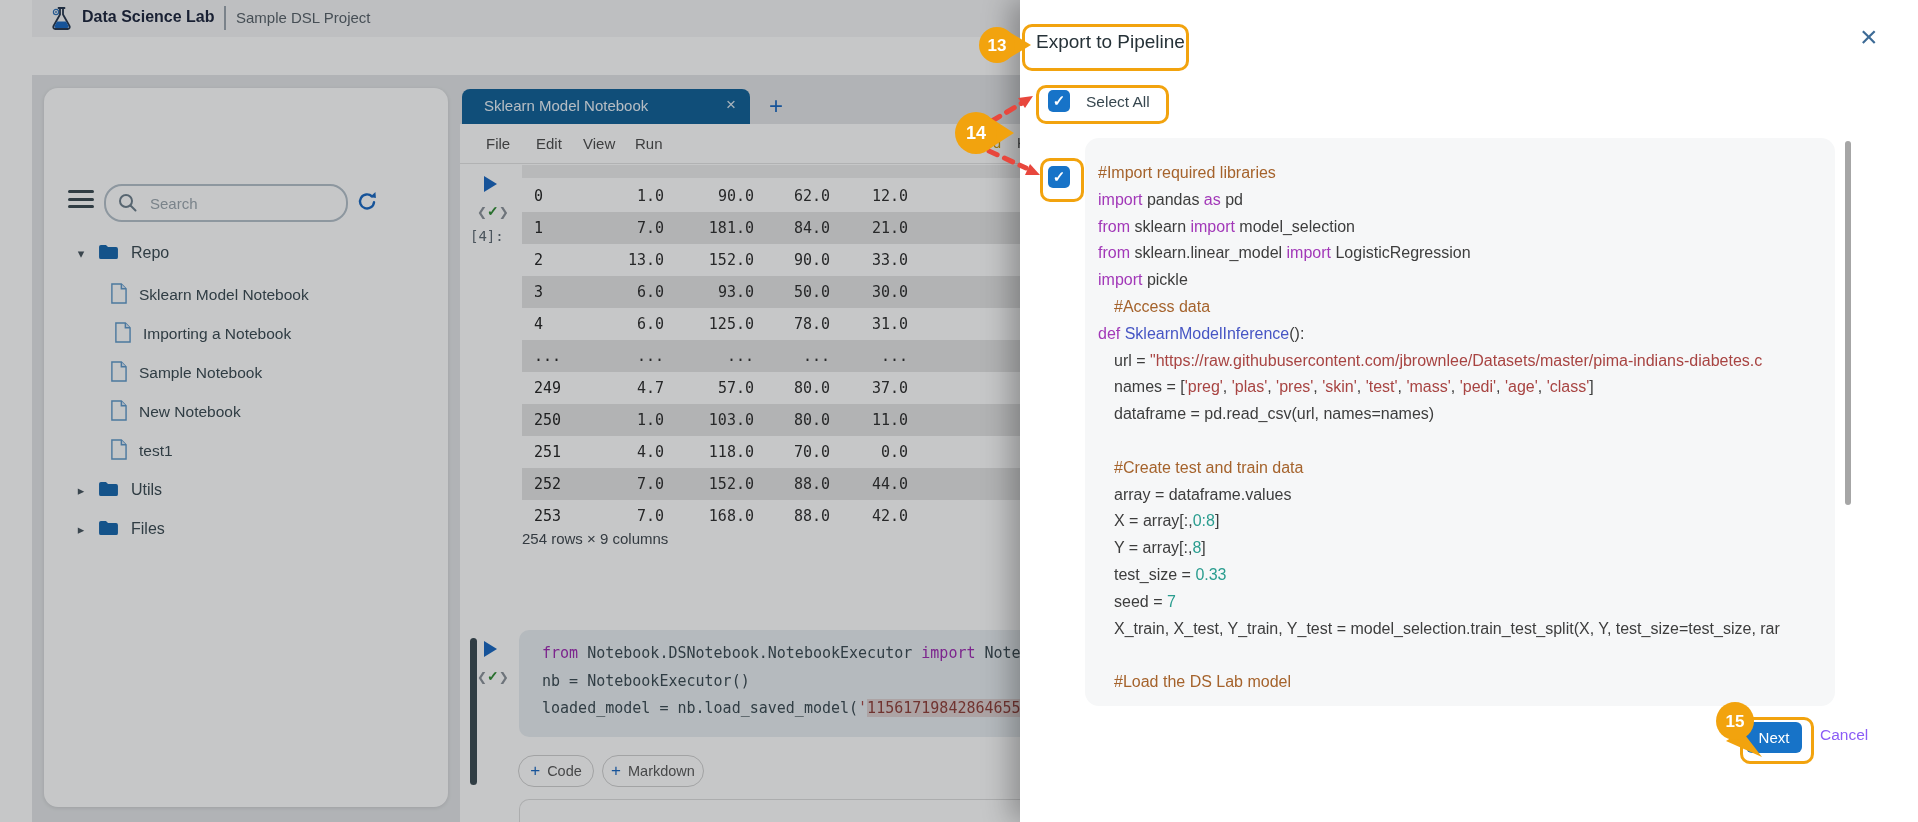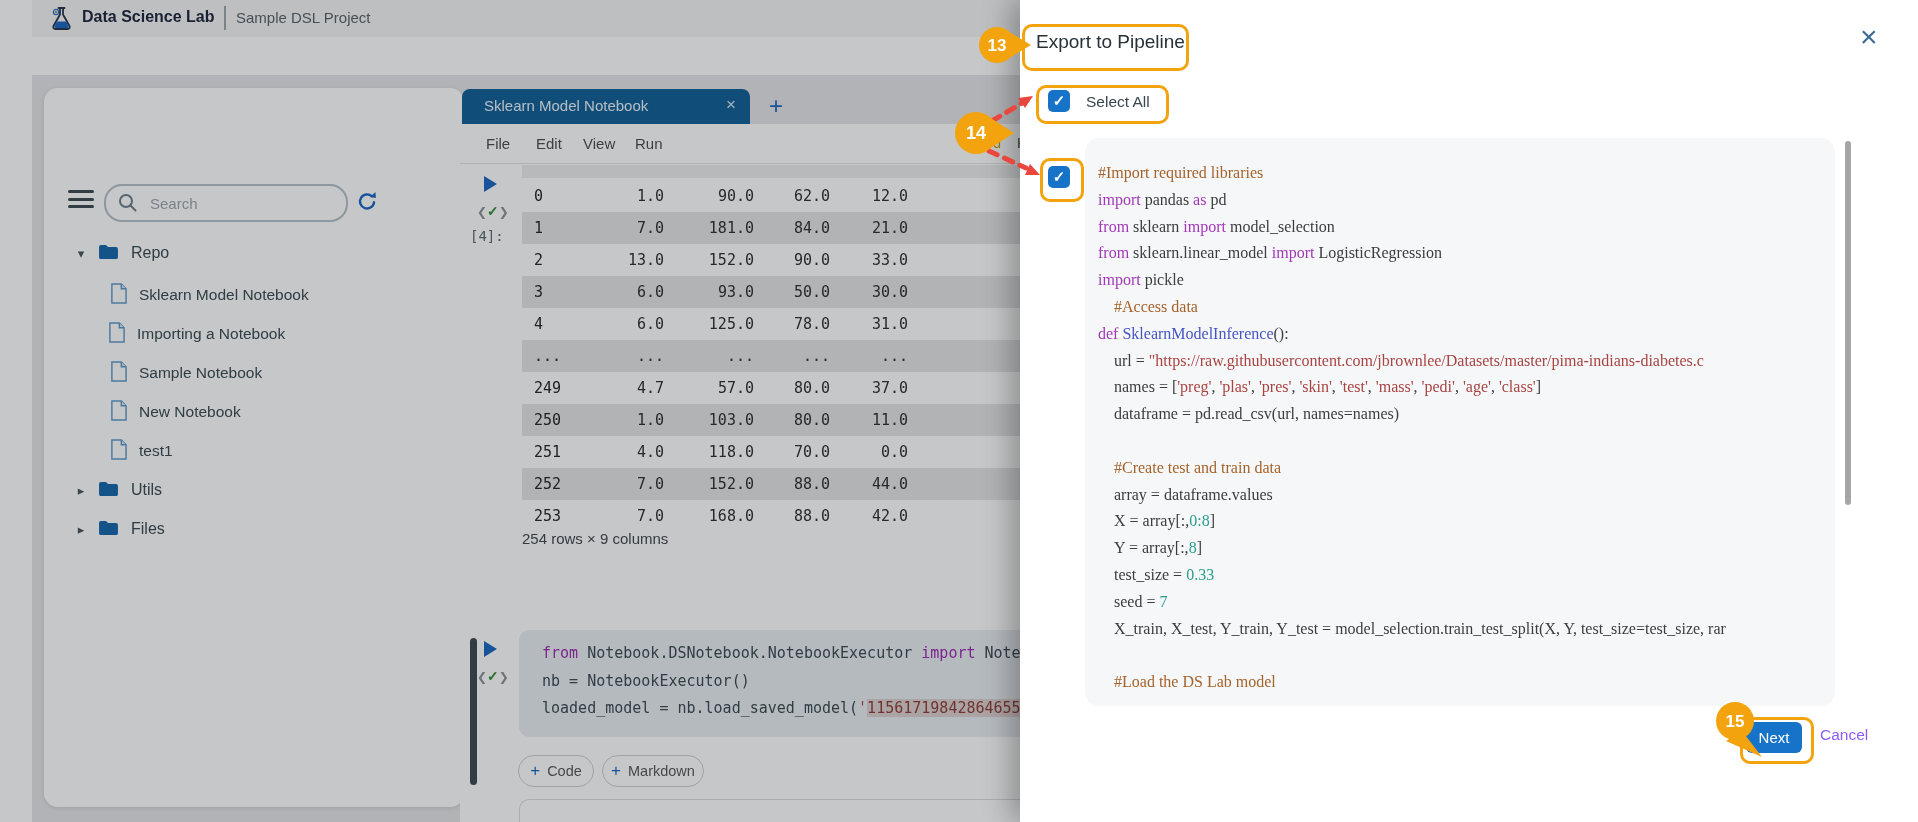--- a/index.html
+++ b/index.html
@@ -15,21 +15,21 @@
   .project-title{position:absolute;left:204px;top:9px;font-size:15px;color:#555e66;}
 
   .navbar{position:absolute;left:0;top:37px;width:1918px;height:38px;background:#edeff1;}
   .nav-item{position:absolute;top:0;height:38px;line-height:38px;font-size:15px;color:#34404a;cursor:pointer;}
   .nav-underline{position:absolute;left:40px;top:71px;width:88px;height:4px;background:#0d5e96;border-radius:2px;}
 
   .workspace{position:absolute;left:0;top:75px;width:1918px;height:747px;background:#e3e5e7;}
 
   
   .sidebar{position:absolute;left:12px;top:88px;width:404px;height:719px;background:#fff;
-           border-radius:14px;box-shadow:0 1px 4px rgba(0,0,0,.12);padding-left:16px;}
+           border-radius:14px;box-shadow:0 1px 4px rgba(0,0,0,.12);}
   .hamburger{position:absolute;left:24px;top:102px;width:26px;height:18px;}
   .hamburger div{height:3px;background:#37474f;border-radius:2px;margin-bottom:4.5px;}
   .search-pill{position:absolute;left:60px;top:96px;width:240px;height:34px;border:2px solid #b3bfc9;
                border-radius:18px;background:#fff;}
   .search-pill svg{position:absolute;left:11px;top:6px;}
   .search-pill input{position:absolute;left:42px;top:3px;width:180px;height:26px;border:0;outline:none;
                font-size:15px;color:#555;font-family:"Liberation Sans",sans-serif;background:transparent;}
   .search-pill input::placeholder{color:#9aa5ad;}
   .refresh{position:absolute;left:310px;top:100px;width:26px;height:26px;cursor:pointer;}
   .tree-row{position:absolute;left:0;height:30px;display:flex;align-items:center;cursor:pointer;}
@@ -165,21 +165,21 @@
             </svg></span>
           <span class="tree-label" style="font-size: 16px;">Repo</span>
         </div>
         <div class="tree-row" style="top: 192px; left: 66px;">
           <span><svg width="17" height="21" viewBox="0 0 18 22">
               <path d="M2 1h10l5 5v15H2z" fill="#fdfefe" stroke="#5b96c8" stroke-width="1.5"></path>
               <path d="M12 1v5h5" fill="#dce9f5" stroke="#5b96c8" stroke-width="1.5"></path>
             </svg></span>
           <span class="tree-label">Sklearn Model Notebook</span>
         </div>
-        <div class="tree-row" style="top: 231px; left: 64px;">
+        <div class="tree-row" style="top: 231px; left: 70px;">
           <span><svg width="17" height="21" viewBox="0 0 18 22">
               <path d="M2 1h10l5 5v15H2z" fill="#fdfefe" stroke="#5b96c8" stroke-width="1.5"></path>
               <path d="M12 1v5h5" fill="#dce9f5" stroke="#5b96c8" stroke-width="1.5"></path>
             </svg></span>
           <span class="tree-label">Importing a Notebook</span>
         </div>
         <div class="tree-row" style="top: 270px; left: 66px;">
           <span><svg width="17" height="21" viewBox="0 0 18 22">
               <path d="M2 1h10l5 5v15H2z" fill="#fdfefe" stroke="#5b96c8" stroke-width="1.5"></path>
               <path d="M12 1v5h5" fill="#dce9f5" stroke="#5b96c8" stroke-width="1.5"></path>
@@ -355,21 +355,21 @@
 
 <div id="drawer"></div>
 <span class="drawer-title">Export to Pipeline</span>
 <span class="drawer-close">×</span>
 
 <span class="checkbox" style="left:1048px;top:90px;">✓</span>
 <span class="selectall-label">Select All</span>
 <span class="checkbox" style="left:1048px;top:166px;">✓</span>
 
 <div class="code-card">
-    <div style="padding-top: 22px; font-family: Liberation Serif, serif;">
+    <div style="padding-top: 22px;">
       <div class="dcl"><span class="cm">#Import required libraries</span></div>
       <div class="dcl"><span class="kw">import</span><span class="tx"> pandas </span><span class="kw">as</span><span class="tx"> pd</span></div>
       <div class="dcl"><span class="kw">from</span><span class="tx"> sklearn </span><span class="kw">import</span><span class="tx"> model_selection</span></div>
       <div class="dcl"><span class="kw">from</span><span class="tx"> sklearn.linear_model </span><span class="kw">import</span><span class="tx"> LogisticRegression</span></div>
       <div class="dcl"><span class="kw">import</span><span class="tx"> pickle</span></div>
       <div class="dcl ind"><span class="cm">#Access data</span></div>
       <div class="dcl"><span class="kw">def</span><span class="fn"> SklearnModelInference</span><span class="tx">():</span></div>
       <div class="dcl ind"><span class="tx">url = </span><span class="st">"https://raw.githubusercontent.com/jbrownlee/Datasets/master/pima-indians-diabetes.c</span></div>
       <div class="dcl ind"><span class="tx">names = [</span><span class="st">'preg'</span><span class="tx">, </span><span class="st">'plas'</span><span class="tx">, </span><span class="st">'pres'</span><span class="tx">, </span><span class="st">'skin'</span><span class="tx">, </span><span class="st">'test'</span><span class="tx">, </span><span class="st">'mass'</span><span class="tx">, </span><span class="st">'pedi'</span><span class="tx">, </span><span class="st">'age'</span><span class="tx">, </span><span class="st">'class'</span><span class="tx">]</span></div>
       <div class="dcl ind"><span class="tx">dataframe = pd.read_csv(url, names=names)</span></div>

